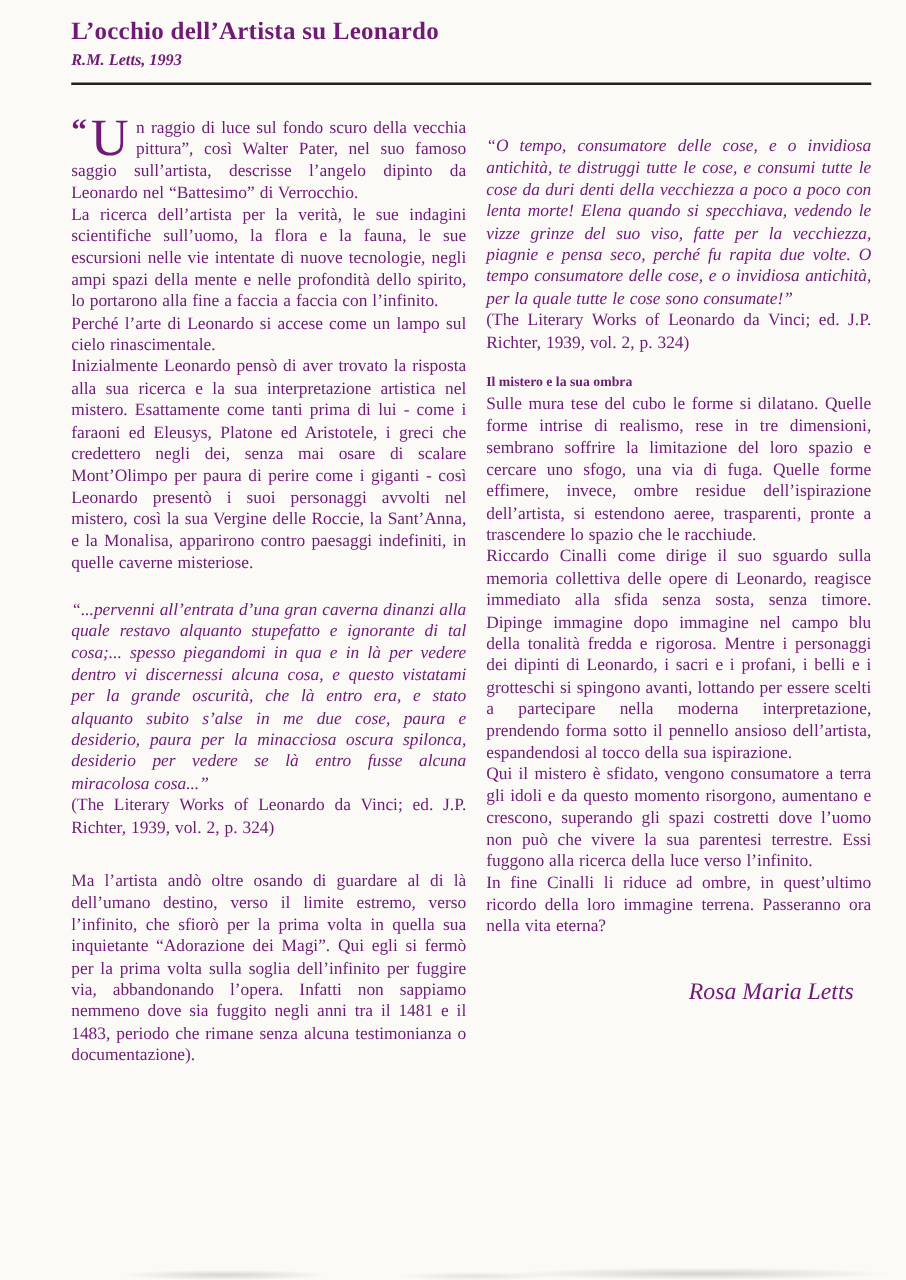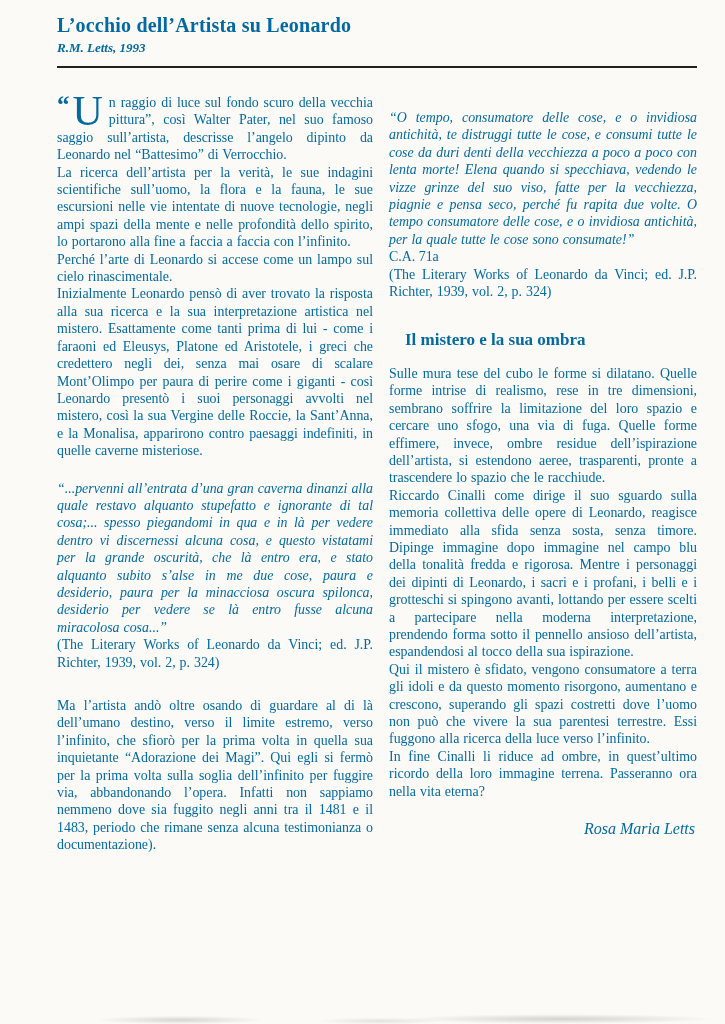--- a/index.html
+++ b/index.html
@@ -8,21 +8,21 @@
     background: #e8e6e1;
   }
   .page {
     position: relative;
     width: 725px;
     height: 1024px;
     margin: 0 auto;
     background: #fbfaf7;
     overflow: hidden;
     font-family: "Liberation Serif", "DejaVu Serif", serif;
-    color: #0369a1;
+    color: #701a75;
     box-sizing: border-box;
   }
   .inner {
     position: absolute;
     left: 57px;
     top: 14px;
     width: 640px;
   }
   .doc-title {
     font-size: 20px;
@@ -57,24 +57,24 @@
   }
   .quote-p {
     font-style: italic;
   }
   .ref-line {
     font-size: 13.9px;
     line-height: 17.4px;
     margin: 0;
   }
   .section-heading {
-    font-size: 17px;
+    font-size: 11px;
     line-height: 17.4px;
     font-weight: bold;
-    margin: 16px;
+    margin: 0;
   }
   .gap-sm { height: 15px; }
   .gap-md { height: 20px; }
   .gap-lg { height: 26px; }
   .dropcap-wrap {
     float: left;
     display: flex;
     align-items: flex-start;
     margin: 1px 6px 0 0;
     height: 32px;
@@ -85,24 +85,24 @@
     font-weight: bold;
     margin-right: 3px;
     margin-top: -3px;
   }
   .dropcap-letter {
     font-size: 42px;
     line-height: 0.78;
     font-weight: normal;
   }
   .signature {
-    font-size: 16px;
+    font-size: 19px;
     font-style: italic;
     text-align: right;
-    margin: 0;
+    margin: 12px;
     padding-right: 2px;
   }
   .scan-artifact {
     position: absolute;
     left: 0;
     bottom: 0;
     width: 100%;
     height: 12px;
     background:
       radial-gradient(ellipse 120px 6px at 180px 8px, rgba(120,118,112,0.28), rgba(120,118,112,0) 70%),
@@ -136,21 +136,20 @@
         <div class="gap-md"></div>
         <p class="body-p quote-p">“...pervenni all’entrata d’una gran caverna dinanzi alla quale restavo alquanto stupefatto e ignorante di tal cosa;... spesso piegandomi in qua e in là per vedere dentro vi discernessi alcuna cosa, e questo vistatami per la grande oscurità, che là entro era, e stato alquanto subito s’alse in me due cose, paura e desiderio, paura per la minacciosa oscura spilonca, desiderio per vedere se là entro fusse alcuna miracolosa cosa...”</p>
         <p class="body-p">(The Literary Works of Leonardo da Vinci; ed. J.P. Richter, 1939, vol. 2, p. 324)</p>
         <div class="gap-lg"></div>
         <p class="body-p">Ma l’artista andò oltre osando di guardare al di là dell’umano destino, verso il limite estremo, verso l’infinito, che sfiorò per la prima volta in quella sua inquietante “Adorazione dei Magi”. Qui egli si fermò per la prima volta sulla soglia dell’infinito per fuggire via, abbandonando l’opera. Infatti non sappiamo nemmeno dove sia fuggito negli anni tra il 1481 e il 1483, periodo che rimane senza alcuna testimonianza o documentazione).</p>
       </div>
 
       <div class="col-right">
         <div class="gap-sm"></div>
         <p class="body-p quote-p">“O tempo, consumatore delle cose, e o invidiosa antichità, te distruggi tutte le cose, e consumi tutte le cose da duri denti della vecchiezza a poco a poco con lenta morte! Elena quando si specchiava, vedendo le vizze grinze del suo viso, fatte per la vecchiezza, piagnie e pensa seco, perché fu rapita due volte. O tempo consumatore delle cose, e o invidiosa antichità, per la quale tutte le cose sono consumate!”</p>
-        <p class="ref-line">C.A. 71a</p>
         <p class="body-p">(The Literary Works of Leonardo da Vinci; ed. J.P. Richter, 1939, vol. 2, p. 324)</p>
         <div class="gap-sm"></div>
         <h2 class="section-heading">Il mistero e la sua ombra</h2>
         <p class="body-p">Sulle mura tese del cubo le forme si dilatano. Quelle forme intrise di realismo, rese in tre dimensioni, sembrano soffrire la limitazione del loro spazio e cercare uno sfogo, una via di fuga. Quelle forme effimere, invece, ombre residue dell’ispirazione dell’artista, si estendono aeree, trasparenti, pronte a trascendere lo spazio che le racchiude.</p>
         <p class="body-p">Riccardo Cinalli come dirige il suo sguardo sulla memoria collettiva delle opere di Leonardo, reagisce immediato alla sfida senza sosta, senza timore. Dipinge immagine dopo immagine nel campo blu della tonalità fredda e rigorosa. Mentre i personaggi dei dipinti di Leonardo, i sacri e i profani, i belli e i grotteschi si spingono avanti, lottando per essere scelti a partecipare nella moderna interpretazione, prendendo forma sotto il pennello ansioso dell’artista, espandendosi al tocco della sua ispirazione.</p>
         <p class="body-p">Qui il mistero è sfidato, vengono consumatore a terra gli idoli e da questo momento risorgono, aumentano e crescono, superando gli spazi costretti dove l’uomo non può che vivere la sua parentesi terrestre. Essi fuggono alla ricerca della luce verso l’infinito.</p>
         <p class="body-p">In fine Cinalli li riduce ad ombre, in quest’ultimo ricordo della loro immagine terrena. Passeranno ora nella vita eterna?</p>
         <div class="gap-md"></div>
         <p class="signature">Rosa Maria Letts</p>
       </div>

